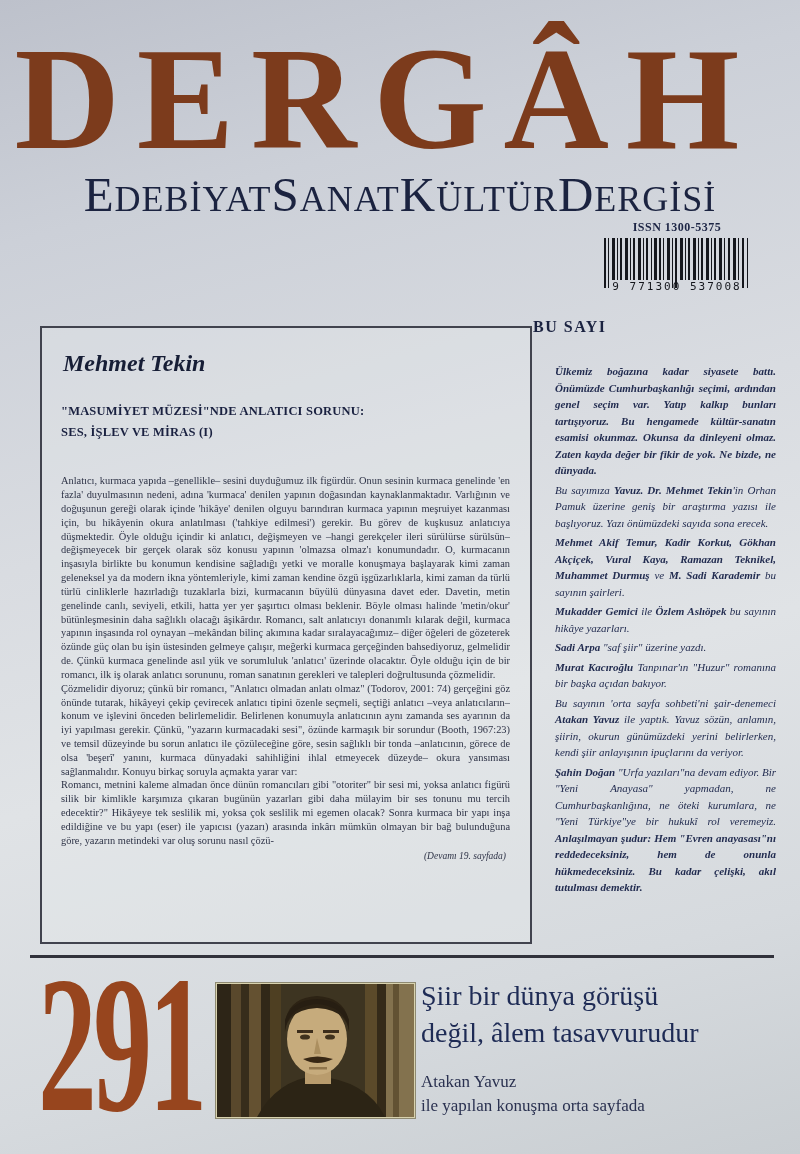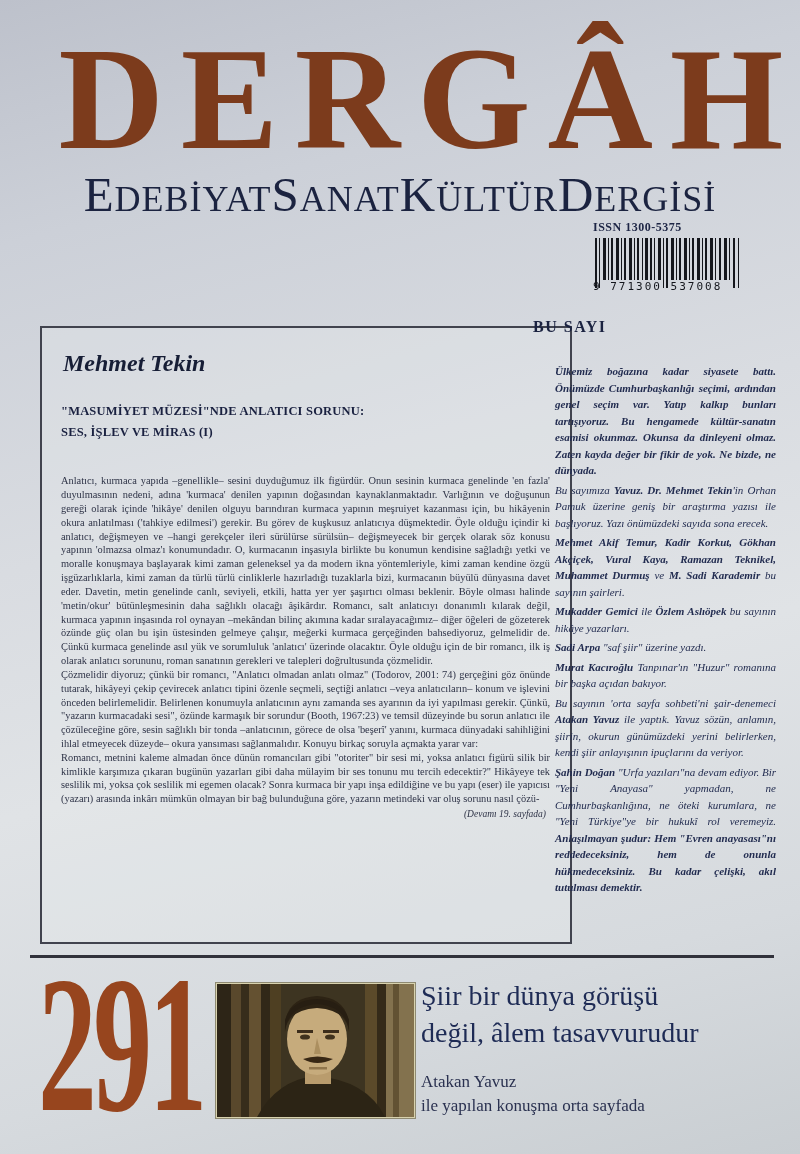--- a/index.html
+++ b/index.html
@@ -4,39 +4,39 @@
 <style>
   html,body{margin:0;padding:0;}
   body{
     width:800px;height:1154px;position:relative;overflow:hidden;
     background:linear-gradient(165deg,#bdc1cb 0%,#ccd0d8 18%,#d9dce1 42%,#e0e3e6 60%,#d6dade 82%,#c9ced2 100%);
     font-family:"Liberation Serif",serif;color:#242b44;
   }
   .abs{position:absolute;}
   
   .mast-title{
-    top:26px;left:0;width:800px;text-align:right;
+    top:26px;left:0;width:800px;text-align:left;
     font-size:146px;line-height:1.0;font-weight:bold;
     color:#7c3b1c;letter-spacing:0.115em;text-indent:0.1em;
     font-family:"Liberation Serif",serif;
   }
   .mast-sub{
     top:168px;left:0;width:800px;text-align:center;
     color:#1b2340;font-weight:normal;letter-spacing:1px;
     font-size:36px;line-height:1.1;white-space:nowrap;
   }
   .mast-sub .init{font-size:49px;}
   
-  .issn-block{top:220px;left:593px;width:168px;}
+  .issn-block{top:220px;left:593px;width:168px;text-align:center;}
   .issn-text{font-size:12px;letter-spacing:0.5px;color:#1d2545;font-weight:bold;}
   .barcode{margin-top:3px;}
   .barcode-num{font-size:11px;color:#14161c;letter-spacing:2px;margin-top:-14px;font-family:"DejaVu Sans Mono",monospace;}
   
   .article-box{
-    left:40px;top:326px;width:532px;height:618px;box-sizing:border-box;
+    left:40px;top:326px;width:492px;height:618px;box-sizing:border-box;
     border:2px solid #41434e;padding:18px 20px 8px 19px;
     background:rgba(235,238,241,0.25);
   }
   .author{font-size:24px;font-style:italic;font-weight:bold;color:#171e36;margin:4px 0 0 2px;}
   .art-title{margin-top:24px;font-size:12.5px;font-weight:bold;color:#1a2140;line-height:1.65;letter-spacing:0.2px;}
   .art-body{margin-top:32px;font-size:10.4px;line-height:1.33;text-align:justify;color:#2e3347;}
   .art-body p{margin:0;}
   .continuation{text-align:right;font-style:italic;font-size:9.5px;color:#2e3347;margin-top:3px;padding-right:4px;}
   
   .bu-sayi{left:533px;top:318px;width:243px;}

